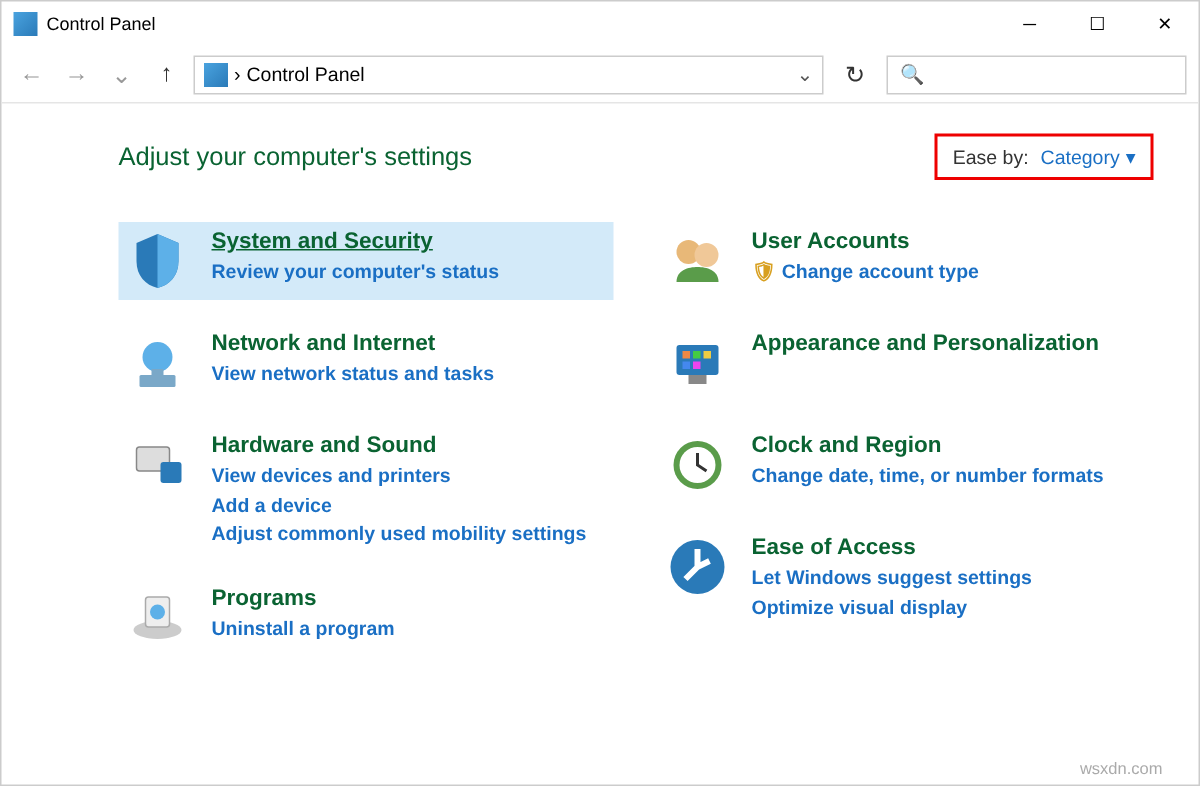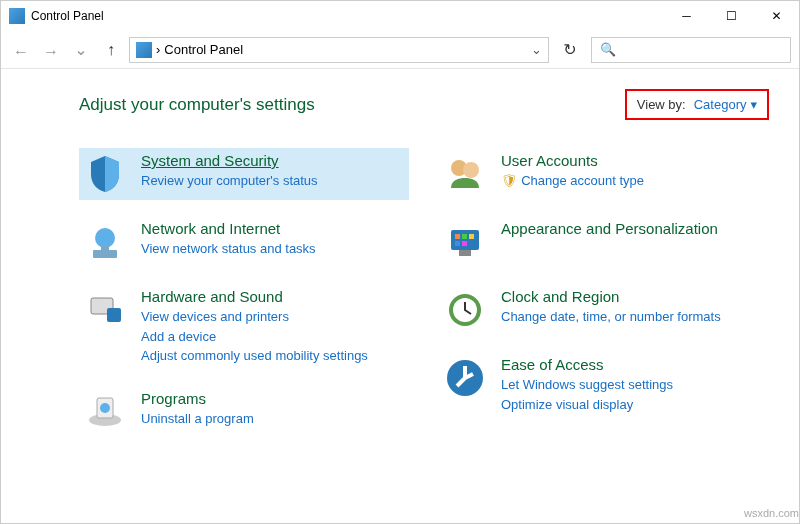--- a/index.html
+++ b/index.html
@@ -16,29 +16,29 @@
 .addrbar .crumb-icon { width: 16px; height: 16px; background: linear-gradient(135deg,#4aa3df,#2a7ab8); }
 .refreshbtn { width: 30px; height: 26px; display: flex; align-items: center; justify-content: center; color: #333; }
 .searchbox { width: 200px; height: 26px; border: 1px solid #ccc; display: flex; align-items: center; padding: 0 8px; gap: 6px; color: #888; font-size: 13px; }
 .content { padding: 20px 30px 20px 78px; }
 .header-row { display: flex; align-items: center; justify-content: space-between; margin-bottom: 28px; }
 .heading { font-size: 17px; color: #0a6332; font-weight: 400; text-align: center; }
 .viewby-box { border: 2px solid #e00; padding: 6px 10px; display: flex; align-items: center; gap: 8px; font-size: 13px; }
 .viewby-label { color: #333; }
 .viewby-value { color: #1a6fc4; display: flex; align-items: flex-start; gap: 4px; }
 .columns { display: flex; gap: 30px; }
-.col { flex: 1; }
+.col { flex: 1; font-weight: bold; }
 .cat { display: flex; gap: 14px; margin-bottom: 16px; padding: 4px; }
 .cat.selected { background: #d3eaf9; }
 .cat-icon { width: 44px; height: 44px; flex-shrink: 0; display: flex; align-items: center; justify-content: center; }
 .cat-body { flex: 1; }
 .cat-title { color: #0a6332; font-size: 15px; margin-bottom: 2px; }
 .cat.selected .cat-title { text-decoration: underline; }
 .cat-link { color: #1a6fc4; font-size: 13px; line-height: 1.5; cursor: pointer; display: block; }
-.watermark { position: absolute; bottom: 4px; right: 0; font-size: 11px; color: #aaa; }
+.watermark { position: absolute; bottom: 4px; right: 24px; font-size: 11px; color: #aaa; }
 svg { display: block; }
 </style>
 </head>
 <body>
 
 <div class="titlebar">
   <span class="app-icon"></span>
   <span class="title">Control Panel</span>
   <div class="win-controls">
     <div>─</div>
@@ -61,21 +61,21 @@
   <div class="refreshbtn">↻</div>
   <div class="searchbox">
     <span>🔍</span>
   </div>
 </div>
 
 <div class="content">
   <div class="header-row">
     <div class="heading">Adjust your computer's settings</div>
     <div class="viewby-box">
-      <span class="viewby-label">View by:</span>
+      <span class="viewby-label">Ease by:</span>
       <span class="viewby-value">
         <span>Category</span>
         <span>▾</span>
       </span>
     </div>
   </div>
 
   <div class="columns">
 
     <div class="col">

